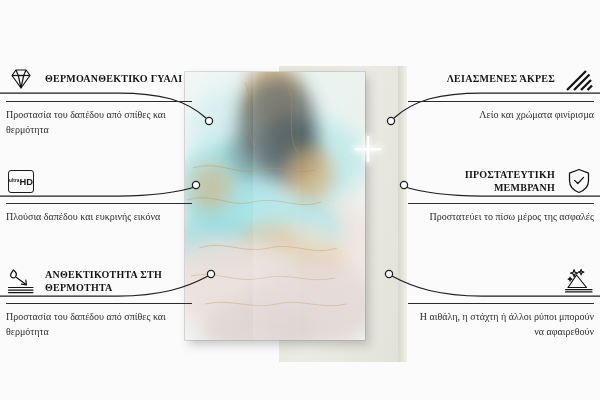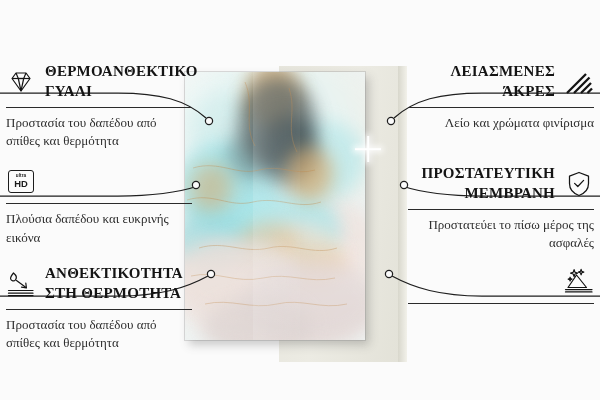--- a/index.html
+++ b/index.html
@@ -85,32 +85,32 @@
   #connectors{ position:absolute; inset:0; width:600px; height:400px; pointer-events:none; }
 
   
   .feat{ position:absolute; width:186px; }
   .feat.left{ left:6px; text-align:left; }
   .feat.right{ right:6px; text-align:right; }
   .feat .head{ display:flex; align-items:center; gap:9px; min-height:34px; }
   .feat.right .head{ flex-direction:row-reverse; }
   .feat .ico{ width:30px; height:30px; flex:0 0 30px; display:flex; align-items:center; justify-content:center; }
   .feat .title{
-    font-size:15px; font-weight:700; letter-spacing:.25px;
+    font-size:10px; font-weight:700; letter-spacing:.25px;
     line-height:1.32; text-transform:uppercase; color:#141414;
   }
   .feat .rule{ height:1px; background:#2b2b2b; margin:5px 0 6px; }
-  .feat .desc{ font-size:13px; line-height:1.45; color:#2e2e2e; }
+  .feat .desc{ font-size:10px; line-height:1.45; color:#2e2e2e; }
 
   .f1{ top:62px; } .f2{ top:164px; } .f3{ top:264px; }
 
   svg.i{ display:block; }
   .hd-badge{
     width:26px;height:23px;border:1.4px solid #1c1c1c;border-radius:3px;
-    display:flex;flex-direction:column;align-items:center;justify-content:center;
+    display:flex;flex-direction:row;align-items:center;justify-content:center;
     font-family:"Liberation Sans", sans-serif;line-height:1;
   }
   .hd-badge .u{ font-size:4.6px; font-weight:700; letter-spacing:.1px; }
   .hd-badge .h{ font-size:9.4px; font-weight:700; margin-top:.5px; }
 </style>
 </head>
 <body>
 
 <div id="stage">
 
@@ -269,15 +269,16 @@
             <path d="M1.5 22.6 H28"></path>
               <path d="M1.5 24.9 H28"></path>
             <path d="M9.2 5.2 L10.1 2.6 L11 5.2 L13.6 6.1 L11 7 L10.1 9.6 L9.2 7 L6.6 6.1 Z"></path>
             <path d="M16.4 4.4 L17.1 2.4 L17.8 4.4 L19.8 5.1 L17.8 5.8 L17.1 7.8 L16.4 5.8 L14.4 5.1 Z"></path>
             <path d="M5.6 11.6 L6.1 10.2 L6.6 11.6 L8 12.1 L6.6 12.6 L6.1 14 L5.6 12.6 L4.2 12.1 Z"></path>
           </g>
         </svg>
       </span>
     </div>
     <div class="rule"></div>
+    <div class="desc">Η αιθάλη, η στάχτη ή άλλοι ρύποι μπορούν να αφαιρεθούν</div>
   </div>
 
 </div>
 
 </body></html>

